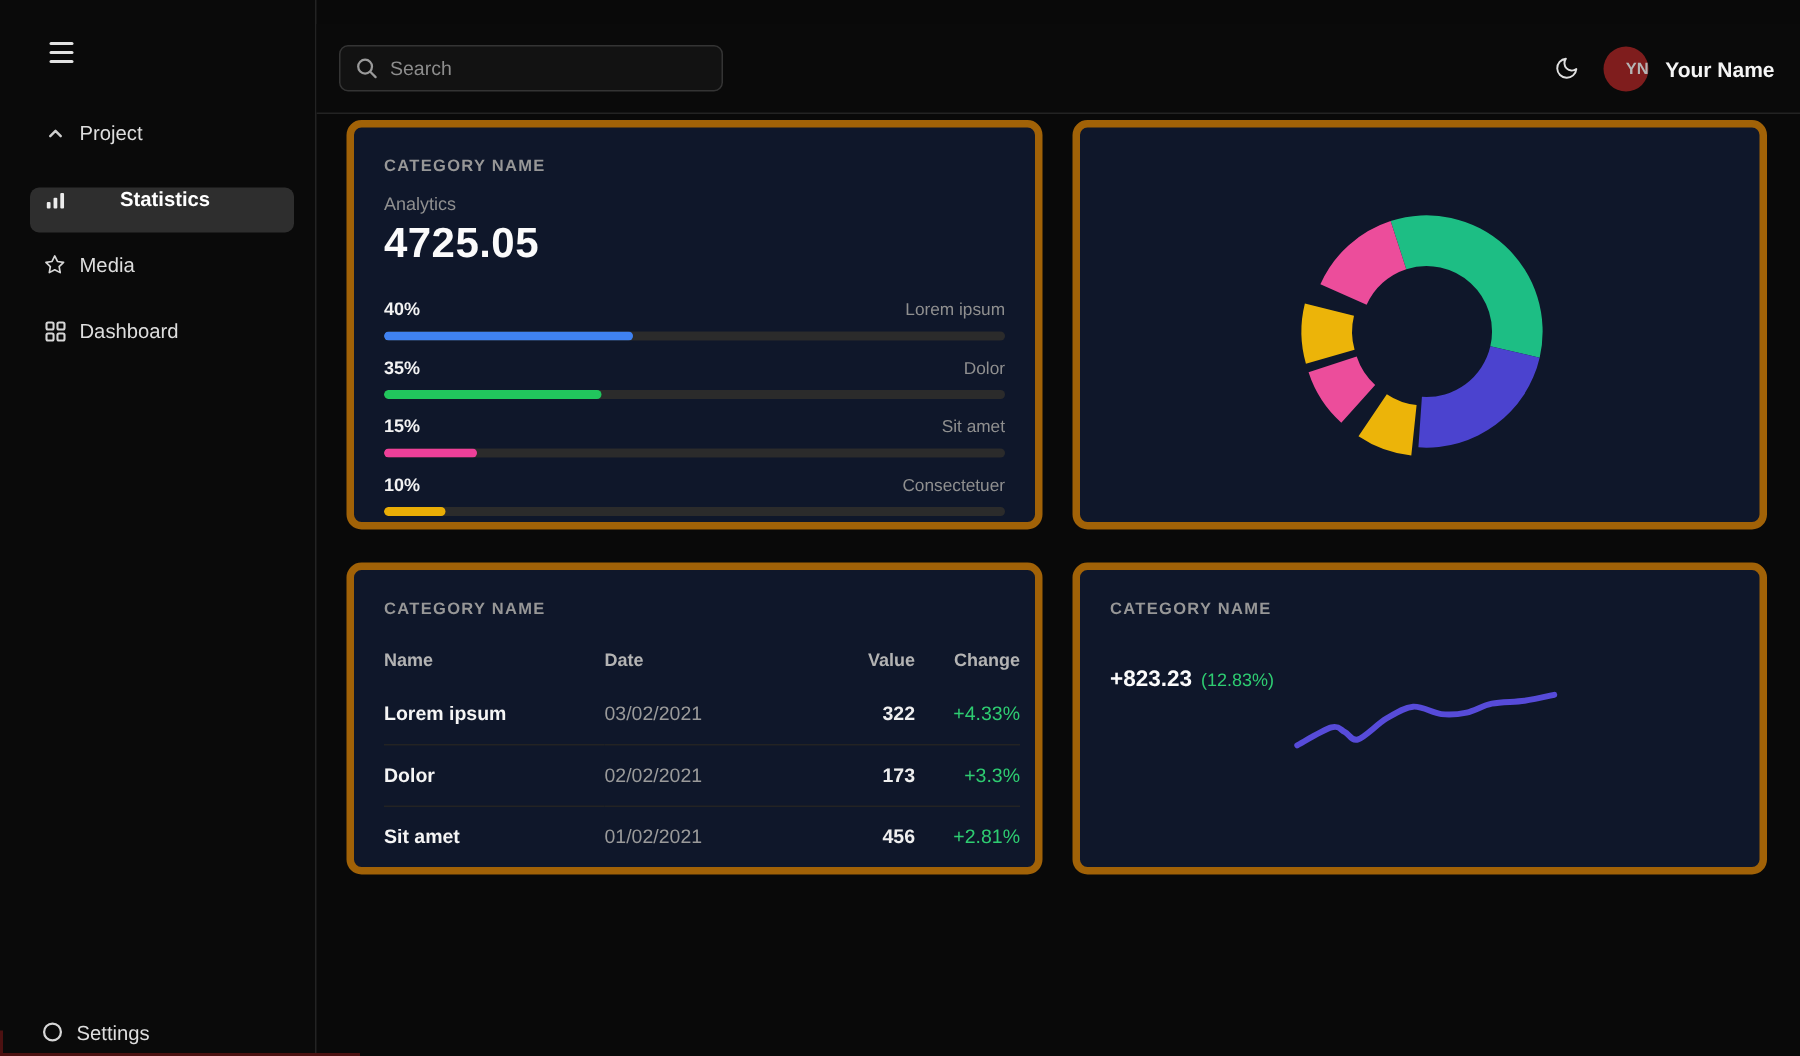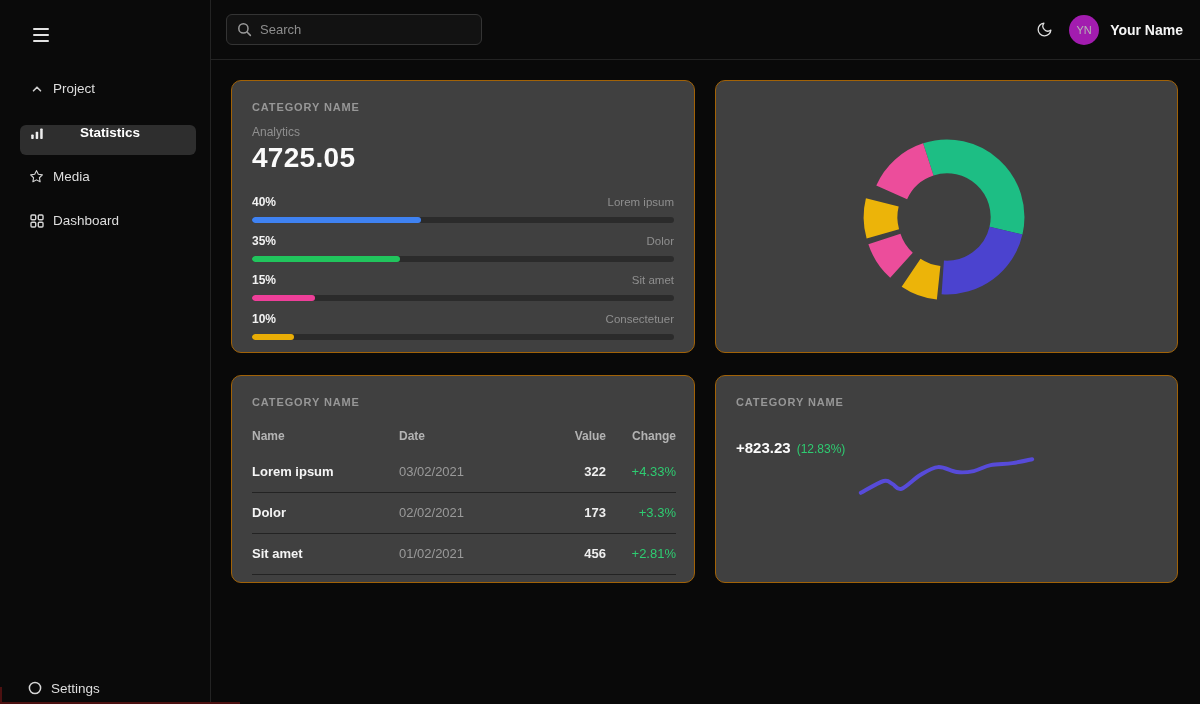--- a/index.html
+++ b/index.html
@@ -15,38 +15,38 @@
   .nav-item{height:30px;display:flex;align-items:flex-start;gap:9px;padding-left:9px;margin-bottom:9px;
             border-radius:6px;color:#dedede;font-size:13.5px;cursor:pointer;margin-top:14px;}
   .nav-item .ic{width:15px;height:15px;display:flex;align-items:center;justify-content:center;}
   .nav-item.selected{background:#2e2e2e;gap:36px;}
   .nav-item.selected .nav-label{font-weight:700;color:#ffffff;}
   .settings-item{position:absolute;left:20px;bottom:2px;right:14px;height:28px;display:flex;align-items:center;
                  gap:9px;padding-left:7px;color:#dedede;font-size:13.5px;cursor:pointer;}
   .settings-item .ic{width:15px;height:15px;display:flex;align-items:center;justify-content:center;}
 
   
-  .topbar{position:absolute;left:211px;top:0;right:0;height:59px;background:#0a0a0a;border-bottom:1px solid #232323;
+  .topbar{position:absolute;left:211px;top:16px;right:0;height:59px;background:#0a0a0a;border-bottom:1px solid #232323;
           display:flex;align-items:center;}
   .search{position:relative;margin-left:15px;}
   .search svg{position:absolute;left:11px;top:8px;pointer-events:none;}
   .search input{box-sizing:border-box;width:256px;height:31px;background:#121212;border:1px solid #343434;
                 border-radius:6px;color:#e0e0e0;font-family:"Liberation Sans",sans-serif;font-size:13px;
                 padding:0 10px 0 33px;outline:none;}
   .search input::placeholder{color:#8d8d8d;}
   .top-right{margin-left:auto;display:flex;align-items:center;padding-right:17px;}
   .moon-btn{background:none;border:none;padding:0;margin-right:16px;display:flex;cursor:pointer;}
-  .avatar{width:30px;height:30px;border-radius:50%;background:#a21caf;display:flex;align-items:center;
-          justify-content:center;color:#b5b5b5;font-size:11px;font-weight:400;cursor:pointer;}
+  .avatar{width:30px;height:30px;border-radius:50%;background:#7f1d1d;display:flex;align-items:center;
+          justify-content:flex-end;color:#b5b5b5;font-size:11px;font-weight:700;cursor:pointer;}
   .uname{margin-left:11px;font-size:14px;font-weight:700;color:#f5f5f5;cursor:pointer;}
 
   
   .content{position:absolute;left:231px;top:80px;display:grid;grid-template-columns:464px 463px;
            grid-template-rows:273px 208px;gap:22px 20px;}
-  .card{box-sizing:border-box;background:#404040;border:1px solid #a16207;border-radius:10px;
+  .card{box-sizing:border-box;background:#0f172a;border:5px solid #a16207;border-radius:10px;
         padding:20px;position:relative;overflow:hidden;}
   .cat{font-size:11px;font-weight:600;letter-spacing:.08em;color:#979797;}
 
   
   .sub{margin-top:12px;font-size:12px;color:#8f8f8f;}
   .big{margin-top:3px;font-size:28px;font-weight:700;color:#fbfbfb;letter-spacing:.3px;}
   .bars{margin-top:21px;}
   .bar-group + .bar-group{margin-top:11px;}
   .bar-labels{display:flex;justify-content:space-between;align-items:baseline;}
   .pct{font-size:12px;font-weight:700;color:#f2f2f2;}

